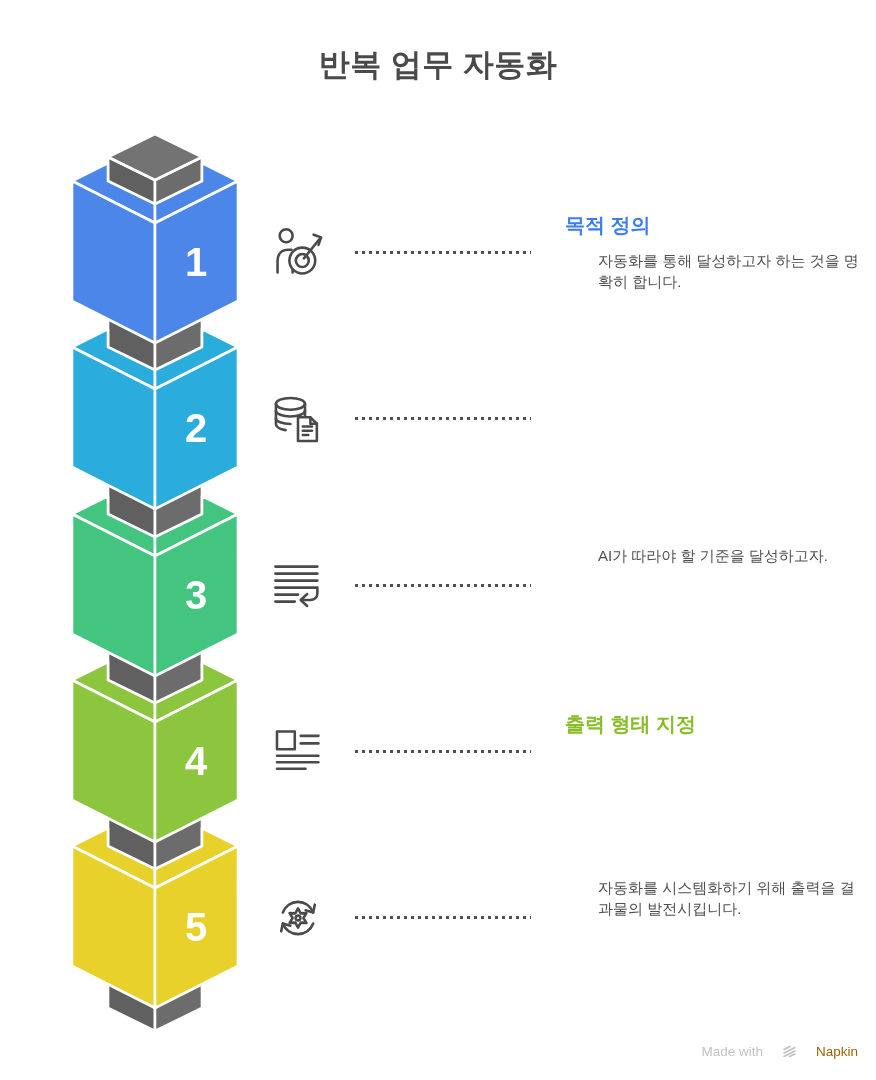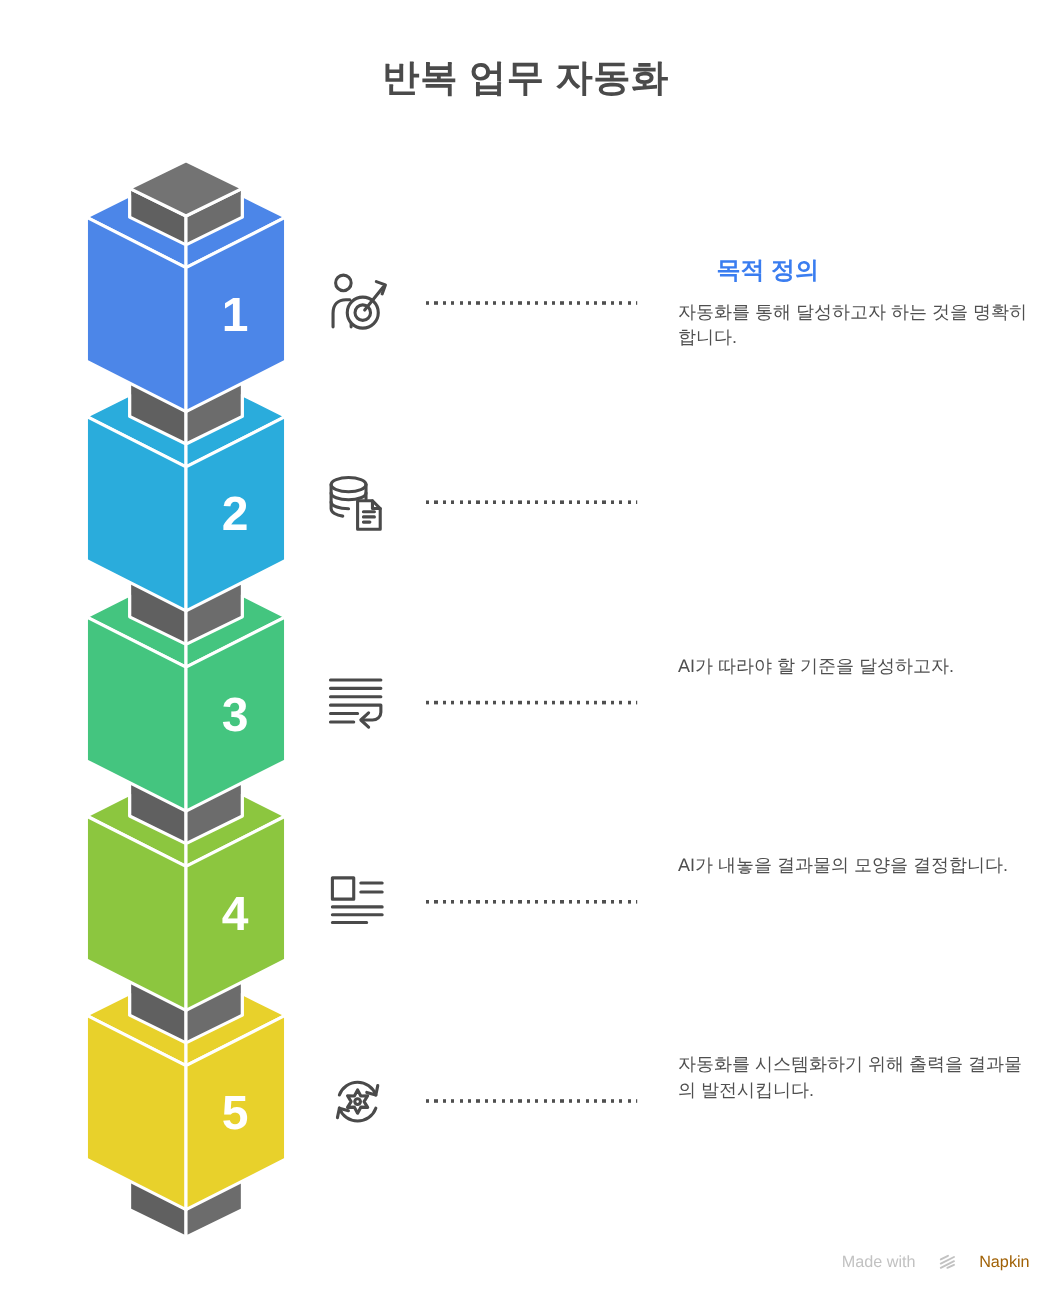--- a/index.html
+++ b/index.html
@@ -22,22 +22,22 @@
   }
   .step-icon { position:absolute; left:270px; width:56px; height:56px; }
   .step-icon svg { width:56px; height:56px; }
   .icon-stroke { fill:none; stroke:#4A4A4A; stroke-width:2.4; stroke-linecap:round; stroke-linejoin:round; }
   .icon-knockout { fill:#ffffff; stroke:#4A4A4A; stroke-width:2.4; stroke-linejoin:round; }
   .dotted-connector {
     position:absolute; left:355px; width:176px; height:3px;
     background:repeating-linear-gradient(90deg,#4F4F4F 0 2.6px,transparent 2.6px 7px);
   }
   .step-text { position:absolute; left:565px; width:300px; }
-  .step-title { font-size:20px; font-weight:700; margin-bottom:11px;margin-left:32px; }
-  .step-desc { font-size:15px; line-height:1.42; color:#4F4F4F; word-break:break-all; }
+  .step-title { font-size:20px; font-weight:700; margin-bottom:11px; }
+  .step-desc { font-size:15px; line-height:1.42; color:#4F4F4F; word-break:break-all;margin-left:33px; }
   .watermark {
     position:absolute; right:18px; top:1044px; display:flex; align-items:center;
     gap:19px; color:#C2C2C2; font-size:13.5px;
   }
   .napkin-logo { width:15px; height:15px; }
   .napkin-logo path { stroke:#C2C2C2; stroke-width:1.6; fill:none; stroke-linecap:round; }
   .brand-name { color:#a16207; }
 </style>
 </head>
 <body>
@@ -140,21 +140,21 @@
 
   <div class="step-icon" style="top:724px">
     <svg viewBox="0 0 52 52">
       <rect class="icon-stroke" x="6.5" y="7" width="16.5" height="16.5"></rect>
       <path class="icon-stroke" d="M28.5,11 H45 M28.5,18 H45"></path>
       <path class="icon-stroke" d="M6.5,29.5 H45 M6.5,35.5 H45 M6.5,41.5 H33"></path>
     </svg>
   </div>
   <div class="dotted-connector" style="top:750px"></div>
   <div class="step-text" style="top:711px">
-    <div class="step-desc">AI가 내놓을 결과물의 모양을 결정합니다.</div>
+    <div class="step-title" style="color: rgb(135, 190, 39);">출력 형태 지정</div>
   </div>
 
   <div class="step-icon" style="top:890px">
     <svg viewBox="0 0 52 52">
       <path class="icon-stroke" d="M11.9,20.9 A15,15 0 0 1 40.1,20.9"></path>
       <path class="icon-stroke" d="M40.1,20.9 L41.6,13.6 M40.1,20.9 L33.1,18.9"></path>
       <path class="icon-stroke" d="M40.1,31.1 A15,15 0 0 1 11.9,31.1"></path>
       <path class="icon-stroke" d="M11.9,31.1 L10.4,38.4 M11.9,31.1 L18.9,33.1"></path>
       <polygon class="icon-stroke" points="26,17 28.5,21.7 33.8,21.5 31,26 33.8,30.5 28.5,30.3 26,35 23.5,30.3 18.2,30.5 21,26 18.2,21.5 23.5,21.7"></polygon>
       <circle class="icon-stroke" cx="26" cy="26" r="2.2"></circle>

